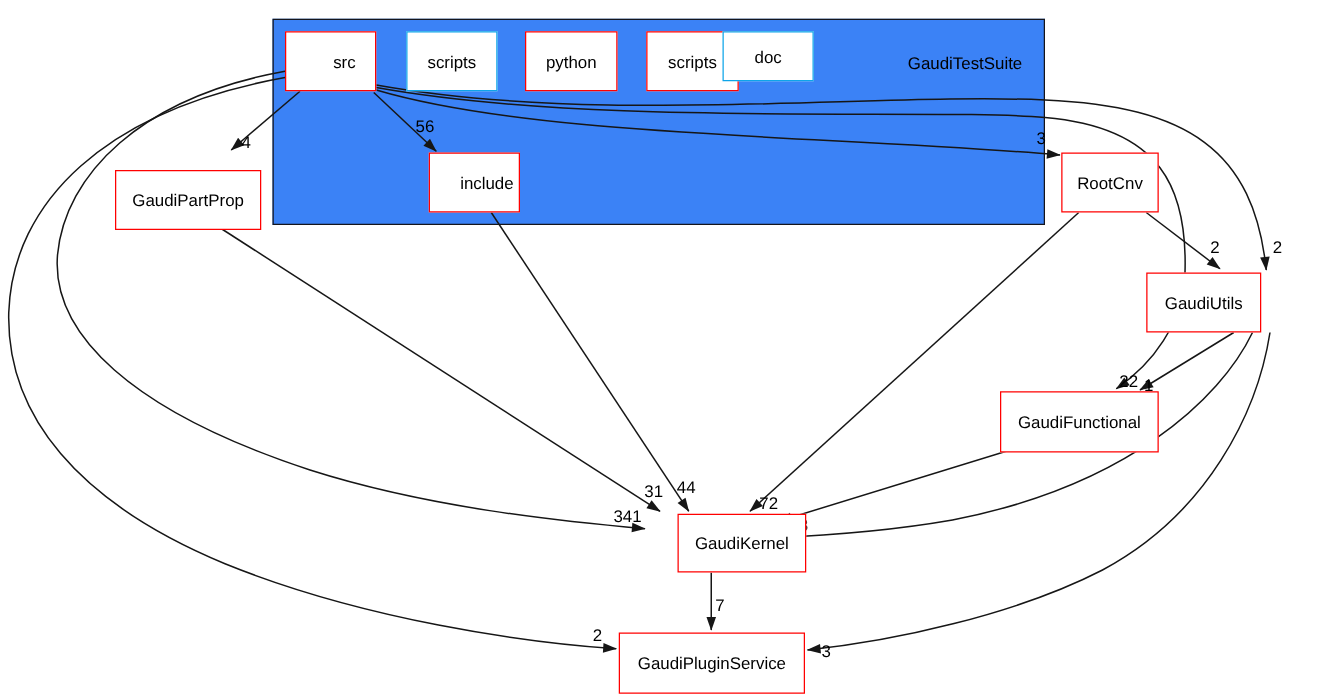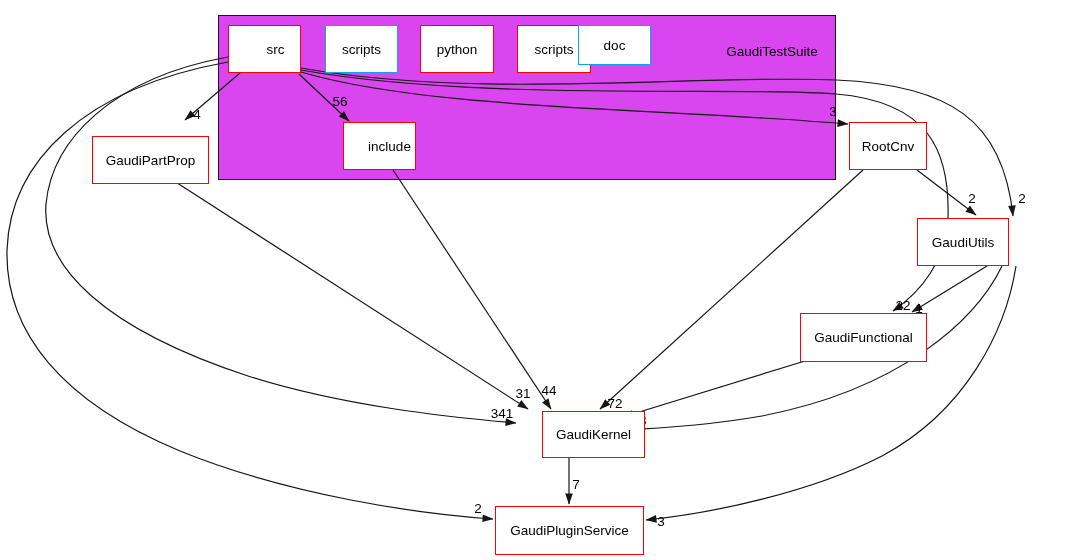--- a/index.html
+++ b/index.html
@@ -20,21 +20,21 @@
   }
   .node.linked{border:1px solid #ff0000;cursor:pointer;}
   .node.plain{border:1px solid #0ea5e9;cursor:default;}
   path.edge{fill:none;stroke:#161616;stroke-width:1.2px;}
   text.elabel{font-size:13.5px;fill:#000;}
 </style>
 </head>
 <body>
 
 <div class="canvas" id="canvas">
-  <div class="cluster" id="cluster" style="left: 218px; top: 15px; width: 618px; height: 165px; background: #d946ef; border-color: rgb(21, 21, 28);">
+  <div class="cluster" id="cluster" style="left: 218px; top: 15px; width: 618px; height: 165px; background: #3b82f6; border-color: rgb(21, 21, 28);">
     <span class="cluster-label" id="clusterLabel" style="left: 553px; top: 35px;">GaudiTestSuite</span>
   </div>
   <svg class="edges" id="edgesSvg" width="1065" height="560">
       <defs>
         <marker id="arrow" viewBox="0 0 10 8" refX="9.3" refY="4" markerWidth="12" markerHeight="9" markerUnits="userSpaceOnUse" orient="auto">
           <path d="M0,0.6 L9.8,4 L0,7.4 z" fill="#161616"></path>
         </marker>
       </defs>
       <path d="M240,73 L185,120" class="edge" stroke="#161616" marker-end="url(#arrow)"></path>
       <text x="197" y="114" class="elabel" text-anchor="middle" dominant-baseline="central">4</text>

